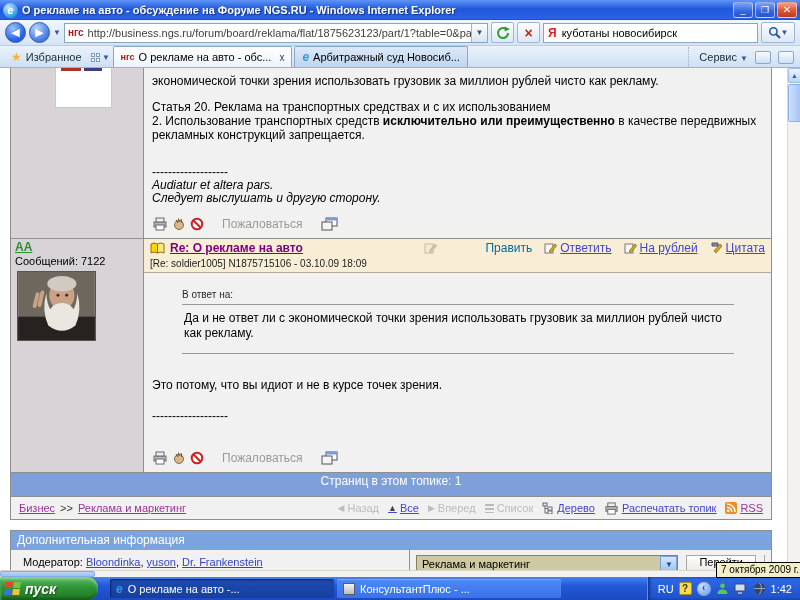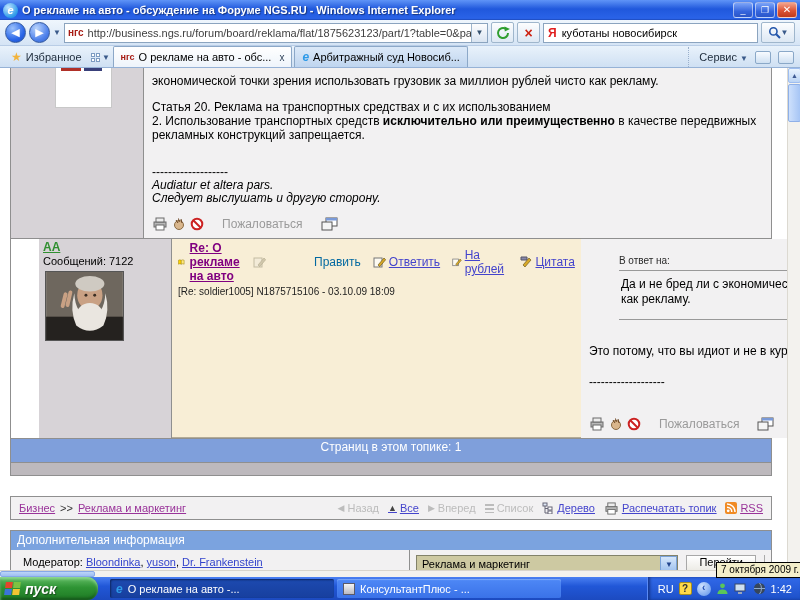--- a/index.html
+++ b/index.html
@@ -63,26 +63,26 @@
   .pbody { flex:1; min-width:0; background:#f2f1f2; }
   .p1-body { padding:6px 10px 6px 8px; line-height:14px; }
   .sp12 { height:12px; } .sp24 { height:24px; }
   .sig { font-style:italic; line-height:13px; }
   .dashes { line-height:13px; }
   .icons-row { display:flex; align-items:center; gap:4px; margin-top:10px; height:17px; }
   .report-label { color:#9a9a9a; font-size:12px; margin:0 14px; }
   .row1 { border-bottom:1px solid #8f8f8f; }
 
   
-  .p2-left { padding:2px 4px;margin-left:28px; }
+  .p2-left { padding:2px 4px; }
   .author-link { color:#2f8f2f; text-decoration:underline; font-size:12px; font-weight:bold; }
   .author-desc { color:#000; margin-top:1px; }
   .author-posts { color:#000; margin-top:1px; }
   .avatar { width:79px; height:70px; margin:3px 0 0 2px; display:block; border:1px solid #555; }
-  .p2-right { flex:1; min-width:0; display:flex; flex-direction:row; }
+  .p2-right { flex:1; min-width:0; display:flex; flex-direction:column; }
   .p2-header { background:#f8eed6; border-bottom:1px solid #b3ab97; padding:2px 6px 3px; }
   .p2-header-top { display:flex; align-items:center; gap:5px; }
   .topic-link { color:#800080; font-weight:bold; text-decoration:underline; font-size:12px; }
   .actions { margin-left:auto; display:flex; align-items:center; gap:12px; font-size:12px; }
   .action { display:flex; align-items:center; gap:3px; color:#4444cc; }
   .action u { text-decoration:underline; }
   .action.disabled { color:#0369a1;gap:48px; }
   .p2-meta { font-size:10px; color:#1d1d1d; margin-top:3px; }
   .p2-body { flex:1; background:#f2f1f2; padding:16px 10px 6px 8px; }
   .quote { margin-left:30px; width:552px; }
@@ -321,21 +321,21 @@
                     <u>Цитата</u>
                   </span>
                 </span>
               </div>
               <div class="p2-meta">[Re: soldier1005]  N1875715106 - 03.10.09 18:09</div>
             </div>
             <div class="p2-body">
               <div class="quote">
                 <div class="quote-label">В ответ на:</div>
                 <hr class="qhr">
-                <div class="quote-text">Да и не бред ли с экономической точки зрения использовать грузовик за миллион рублей чисто как рекламу.</div>
+                <div class="quote-text">Да и не ответ ли с экономической точки зрения использовать грузовик за миллион рублей чисто как рекламу.</div>
                 <hr class="qhr">
               </div>
               <div class="p2-text">Это потому, что вы идиот и не в курсе точек зрения.</div>
               <div class="dashes p2-dashes">-------------------</div>
               <div class="icons-row p2-icons">
                 <svg width="16" height="14" viewBox="0 0 16 14">
                     <rect x="2" y="5" width="12" height="5" fill="#b9b9b9" stroke="#6a6a6a"></rect>
                     <rect x="4" y="1" width="8" height="4" fill="#ececec" stroke="#6a6a6a"></rect>
                     <rect x="4" y="8" width="8" height="5" fill="#ffffff" stroke="#6a6a6a"></rect>
                   </svg>

